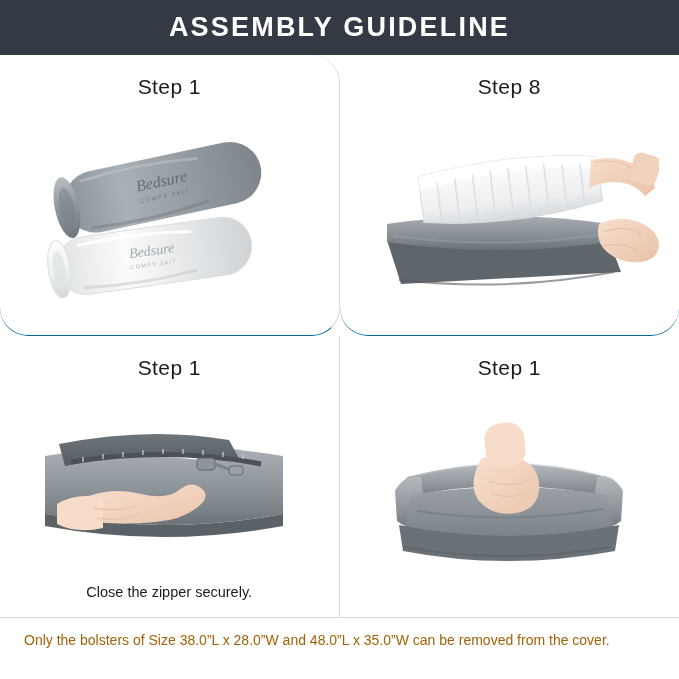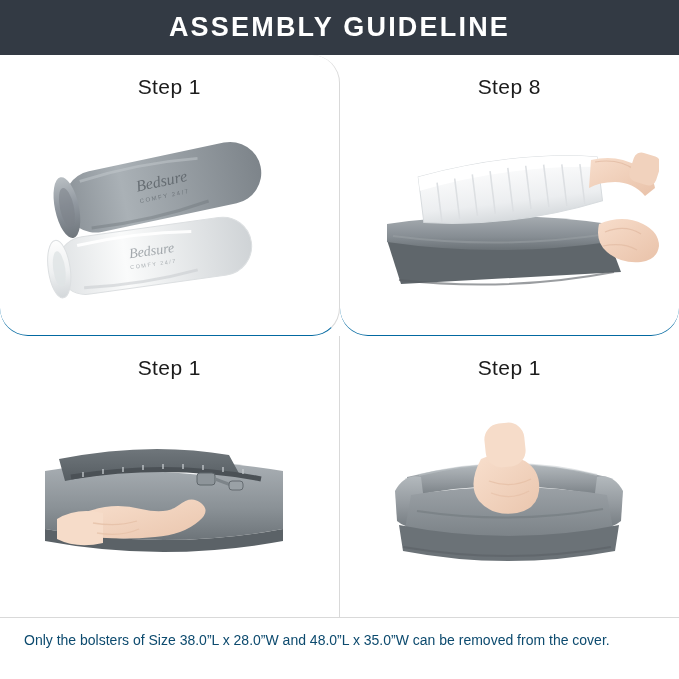--- a/index.html
+++ b/index.html
@@ -79,21 +79,21 @@
   }
   
   .footer {
     flex: none;
     border-top: 1px solid #d9d9d9;
     padding: 12px 24px 16px 24px;
     box-sizing: border-box;
     min-height: 62px;
   }
   .footer-note {
-    color: #0c4a6e;
+    color: #a16207;
     font-size: 14px;
     line-height: 1.45;
   }
   svg { display: block; }
 </style>
 </head>
 <body>
 
 <div class="page">
 
@@ -261,20 +261,21 @@
           </g>
 
           <g>
             <path d="M60 96 q 30 -14 62 -6 q 26 6 38 -4 q 12 -10 22 -2 q 10 8 -2 18 q -16 14 -44 16 q -40 4 -76 -2 Z" fill="url(#skin3)"></path>
             <path d="M38 100 q 20 -12 46 -6 l 0 30 q -26 6 -46 -4 Z" fill="#f6dcc9"></path>
             <path d="M74 104 q 24 4 44 -2" stroke="#e3bca2" stroke-width="1.3" fill="none" opacity="0.7"></path>
             <path d="M78 114 q 24 4 42 -4" stroke="#e3bca2" stroke-width="1.3" fill="none" opacity="0.6"></path>
           </g>
         </svg>
       </div>
+      <div class="caption">Close the zipper securely.</div>
     </div>
 
     <div class="cell">
       <div class="step-title">Step 1</div>
       <div class="art">
         <svg width="300" height="160" viewBox="0 0 300 160">
           <defs>
             <linearGradient id="bolster" x1="0" y1="0" x2="0" y2="1">
               <stop offset="0%" stop-color="#b3b9bd"></stop>
               <stop offset="55%" stop-color="#949a9f"></stop>

